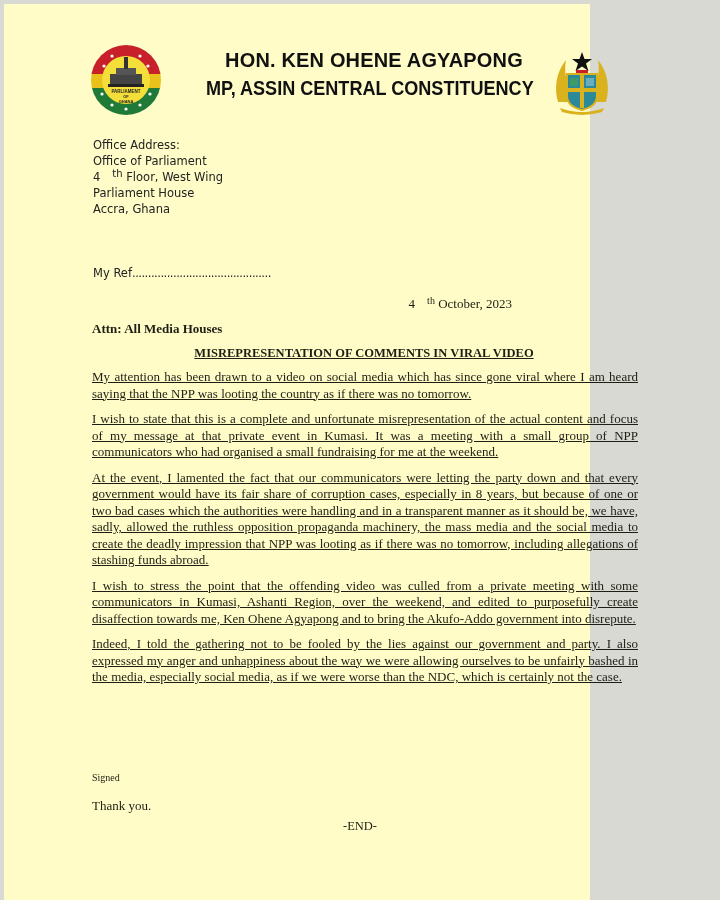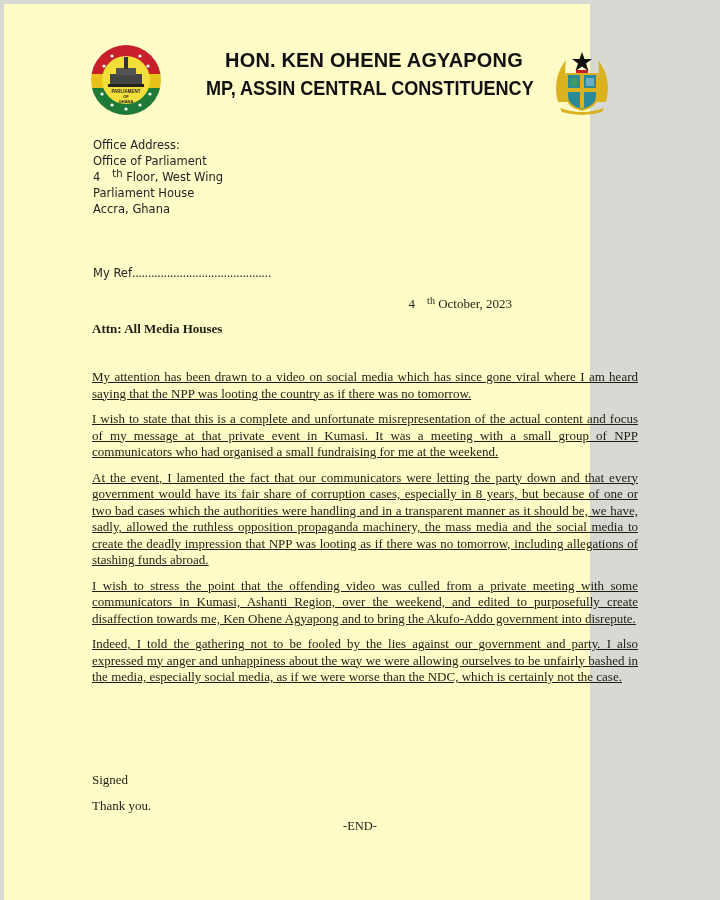--- a/index.html
+++ b/index.html
@@ -45,21 +45,21 @@
   .attn { position: absolute; left: 88px; top: 317px; font-size: 13px; font-weight: 700; }
   .subject {
     position: absolute; left: 88px; width: 544px; top: 342px; text-align: center;
     font-size: 12.5px; font-weight: 700; text-decoration: underline;
   }
   .body-text {
     position: absolute; left: 88px; top: 365px; width: 546px;
     font-size: 13px; line-height: 16.5px; text-align: justify; text-decoration: underline;
   }
   .body-text p { margin: 0 0 9px 0; }
-  .signed { position: absolute; left: 88px; top: 768px; font-size: 13px; }
+  .signed { position: absolute; left: 88px; top: 768px; font-size: 10px; }
   .thanks { position: absolute; left: 88px; top: 794px; font-size: 13px; }
   .end { position: absolute; left: 0; width: 720px; top: 819px; text-align: center; font-size: 12.5px; }
 </style>
 </head>
 <body>
 
 <div class="page">
 
   <div class="letterhead">
 
@@ -118,20 +118,21 @@
     <div><span>4</span><sup>th</sup><span> Floor, West Wing</span></div>
     <div>Parliament  House</div>
     <div>Accra, Ghana</div>
   </div>
 
   <div class="ref my"><span>My Ref</span><span class="dots">............................................</span></div>
 
   <div class="date"><span>4</span><sup>th</sup><span> October, 2023</span></div>
 
   <div class="attn">Attn: All Media Houses</div>
+  <div class="subject">MISREPRESENTATION OF COMMENTS IN VIRAL VIDEO</div>
 
   <div class="body-text">
     <p>My attention has been drawn to a video on social media which has since gone viral where I am heard saying that the NPP was looting the country as if there was no tomorrow.</p>
     <p>I wish to state that this is a complete and unfortunate misrepresentation of the actual content and focus of my message at that private event in Kumasi. It was a meeting with a small group of NPP communicators who had organised a small fundraising for me at the weekend.</p>
     <p>At the event, I lamented the fact that our communicators were letting the party down and that every government would have its fair share of corruption cases, especially in 8 years, but because of one or two bad cases which the authorities were handling and in a transparent manner as it should be, we have, sadly, allowed the ruthless opposition propaganda machinery, the mass media and the social media to create the deadly impression that NPP was looting as if there was no tomorrow, including allegations of stashing funds abroad.</p>
     <p>I wish to stress the point that the offending video was culled from a private meeting with some communicators in Kumasi, Ashanti Region, over the weekend, and edited to purposefully create disaffection towards me, Ken Ohene Agyapong and to bring the Akufo-Addo government into disrepute.</p>
     <p>Indeed, I told the gathering not to be fooled by the lies against our government and party.  I also expressed my anger and unhappiness about the way we were allowing ourselves to be unfairly bashed in the media, especially social media, as if we were worse than the NDC, which is certainly not the case.</p>
   </div>
 
   <div class="signed">Signed</div>

